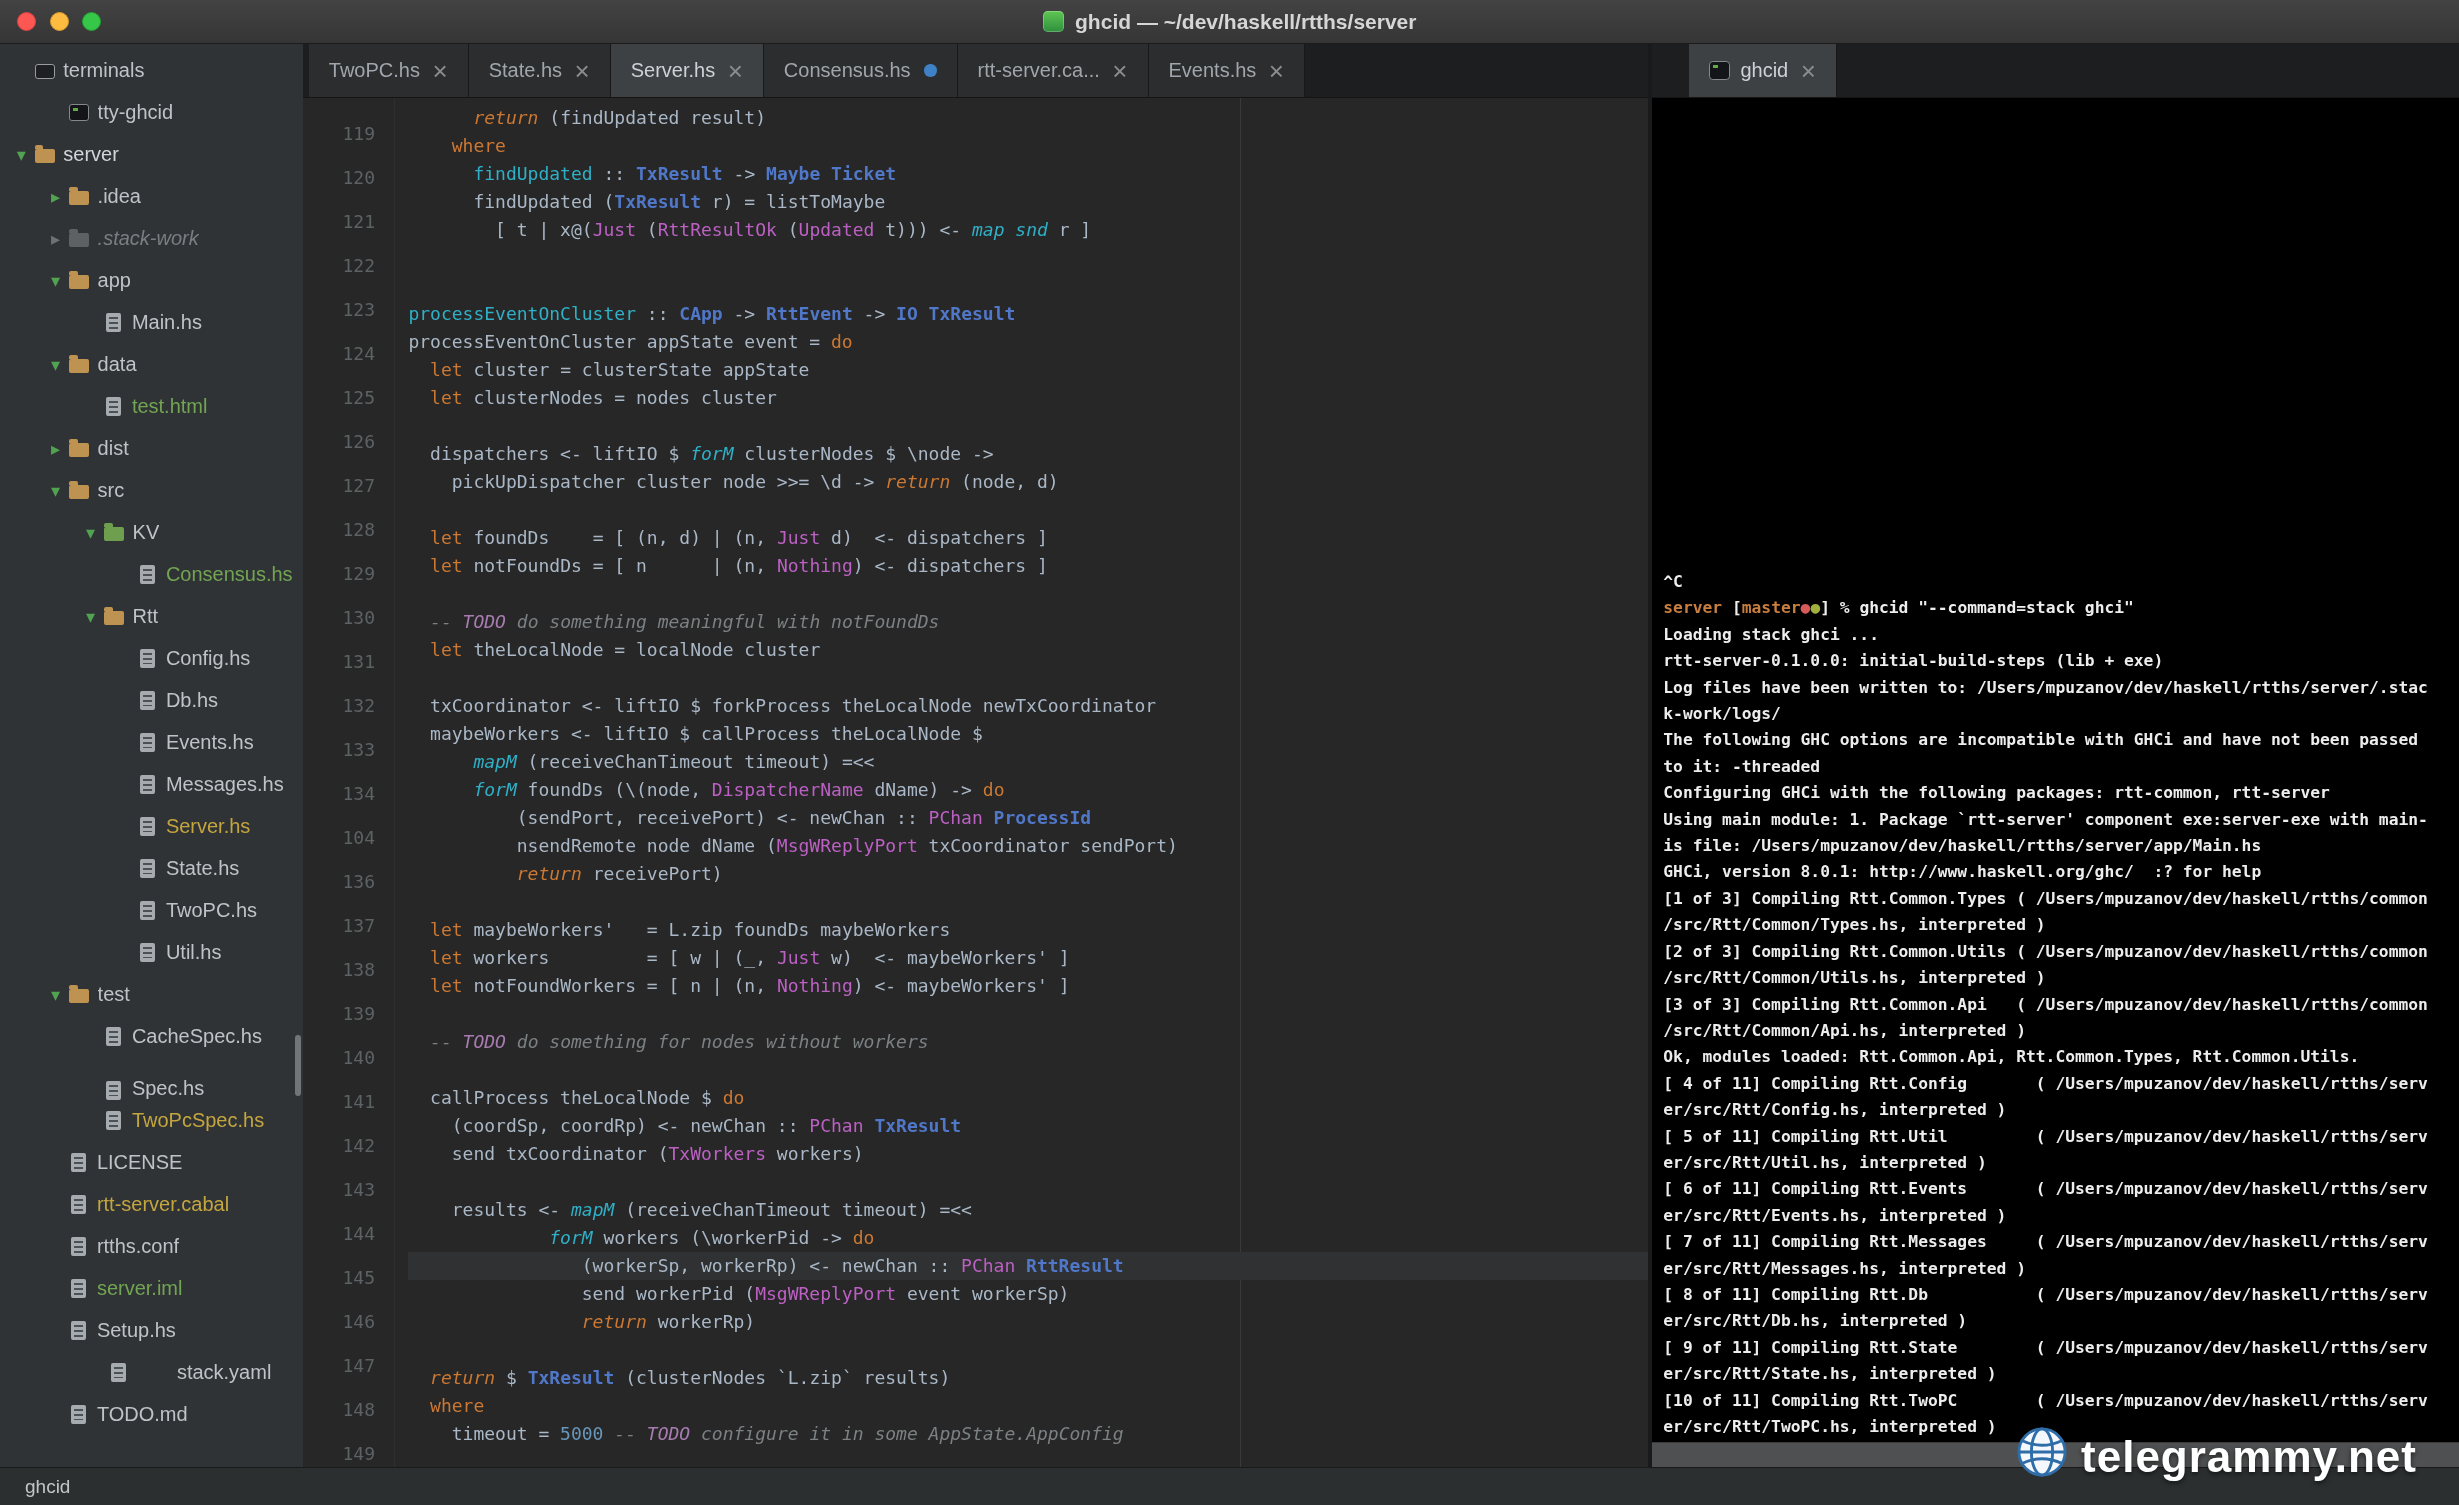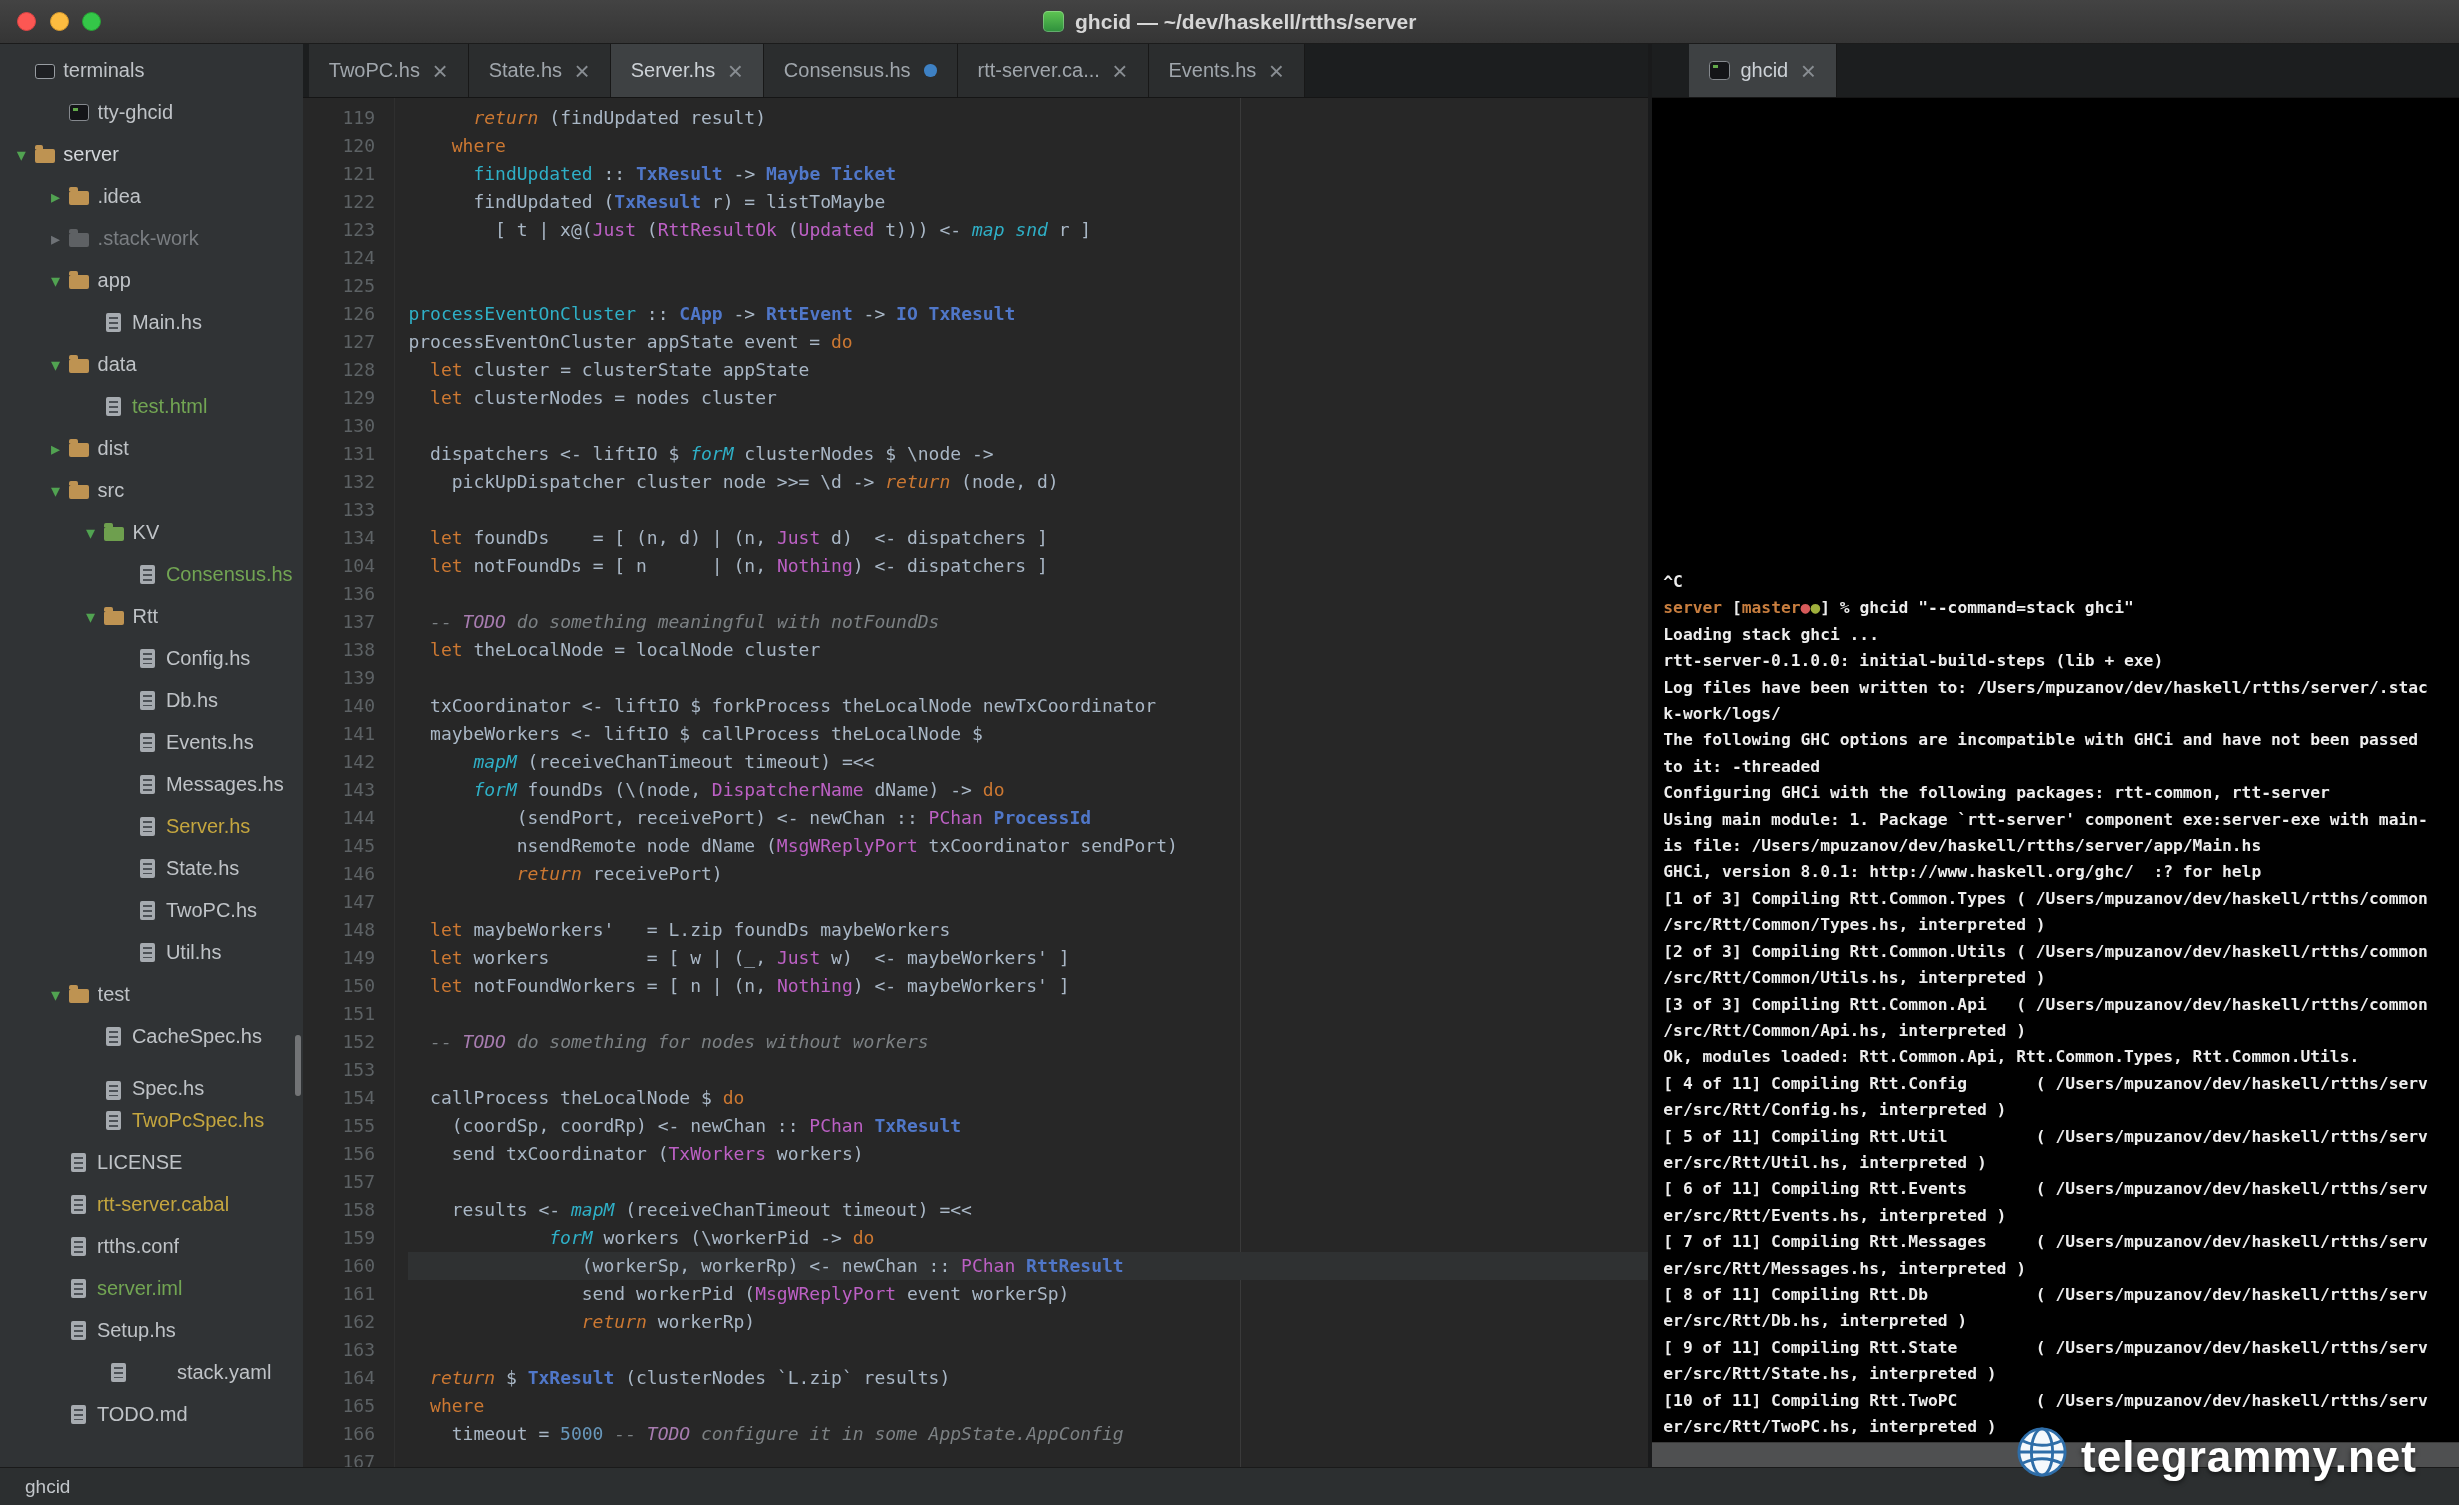--- a/index.html
+++ b/index.html
@@ -44,21 +44,21 @@
   .tab.active{background:#3E4143;color:#CDD2D7;}
   .tab-close{color:#888D92;font-size:26px;line-height:1;margin-left:1.9px;}
   .mod-dot{width:12.5px;height:12.5px;border-radius:50%;background:var(--accentBlue);margin-left:2.9px;}
   .tab-icon.console{width:21px;height:19px;border:1.9px solid #85898E;border-radius:3.8px;background:#141518;position:relative;display:inline-block;}
   .tab-icon.console::after{content:'';position:absolute;left:2.9px;top:2.9px;width:5.8px;height:2.9px;background:#62A94A;}
   .term-tabbar{padding-left:37px;}
 
   
   .editor-body{flex:1;display:flex;position:relative;overflow:hidden;background:#272727;}
   .gutter{width:92px;flex:none;padding:5.8px 19px 0 0;text-align:right;color:#5D6265;font:18px/28px "DejaVu Sans Mono",monospace;border-right:1px solid #2f2f2f;}
-  .lnum{height:28px;}
+  .lnum{height:28px;margin-top:16px;}
   .code{flex:1;padding:5.8px 0 0 13.4px;font:18px/28px "DejaVu Sans Mono",monospace;color:var(--pln);overflow:hidden;position:relative;z-index:1;}
   .cline{height:28px;white-space:pre;}
   .cline.hl{background:#2F3132;}
   .margin-guide{position:absolute;left:937px;top:0;bottom:0;width:1px;background:#3a3a3a;z-index:0;}
   .s-pln{color:var(--pln);}
   .s-kw{color:var(--kw);margin-top:28px;}
   .s-kwi{color:var(--kw);font-style:italic;}
   .s-fn{color:var(--fn);}
   .s-typ{color:var(--typ);font-weight:bold;}
   .s-ctor{color:var(--ctor);}
@@ -119,21 +119,21 @@
           <span class="tlabel" style="color: rgb(210, 214, 218);">server</span>
         </div>
         <div class="tree-row" style="padding-left: 42px;">
           <span class="chev">▸</span>
           <span class="ticon folder"></span>
           <span class="tlabel">.idea</span>
         </div>
         <div class="tree-row" style="padding-left: 42px;">
           <span class="chev dim">▸</span>
           <span class="ticon folder-gray"></span>
-          <span class="tlabel" style="color: rgb(122, 126, 130);">.stack-work</span>
+          <span class="tlabel" style="color: rgb(122, 126, 130); font-style: italic;">.stack-work</span>
         </div>
         <div class="tree-row" style="padding-left: 42px;">
           <span class="chev">▾</span>
           <span class="ticon folder"></span>
           <span class="tlabel">app</span>
         </div>
         <div class="tree-row" style="padding-left: 77px;">
           <span class="chev"></span>
           <span class="ticon doc"></span>
           <span class="tlabel">Main.hs</span>

